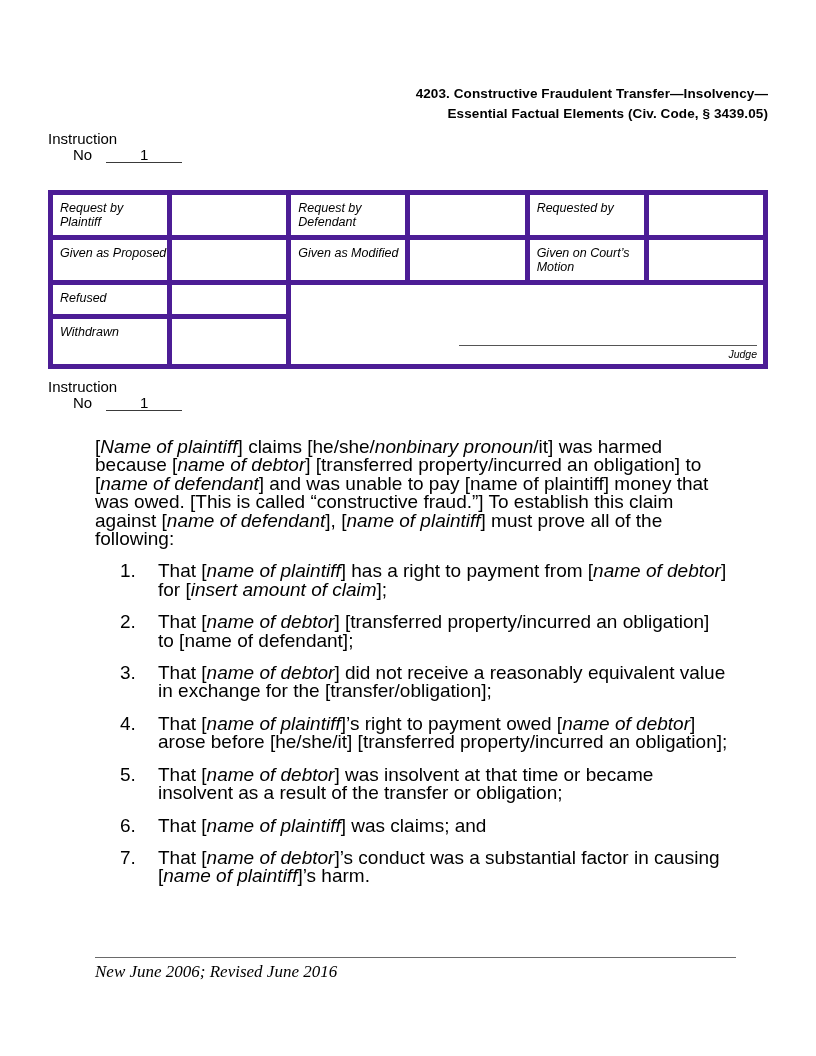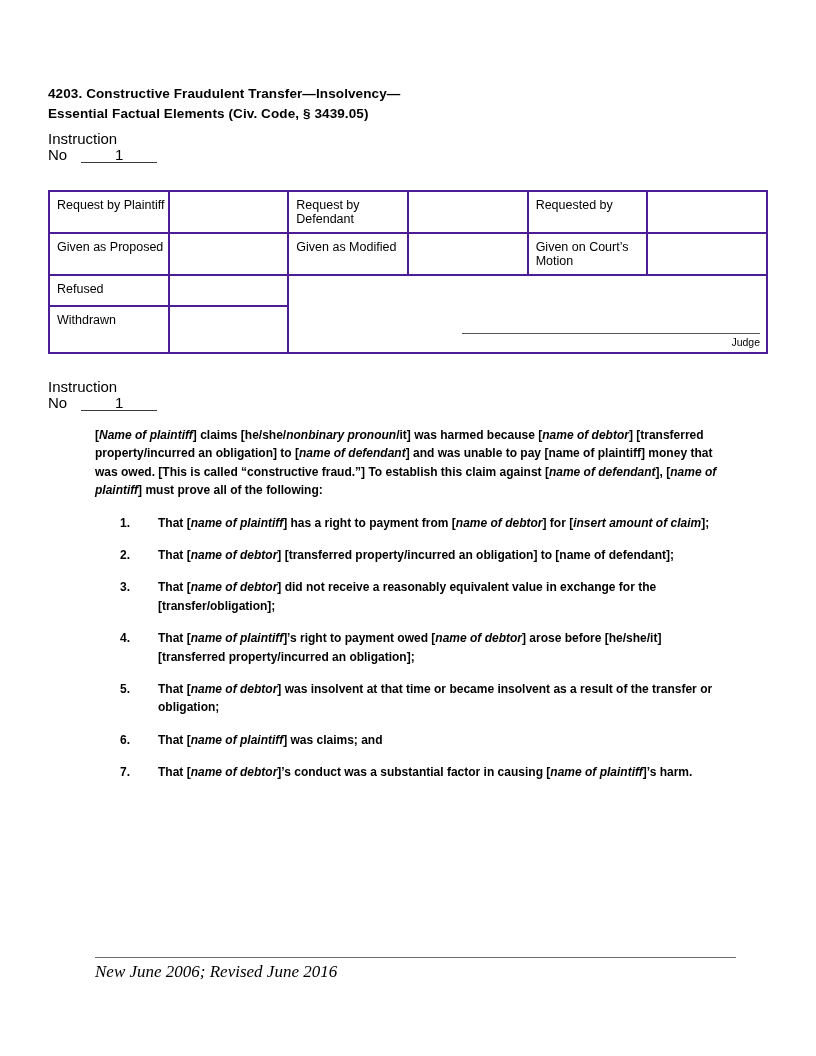--- a/index.html
+++ b/index.html
@@ -20,42 +20,42 @@
     position: absolute;
     inset: 0;
   }
 
   
   .doc-title {
     position: absolute;
     left: 48px;
     top: 84px;
     width: 720px;
-    text-align: left;
+    text-align: right;
     font-size: 13.5px;
     font-weight: bold;
     line-height: 20px;
     letter-spacing: 0.1px;
   }
   .doc-title .line2 { display: block; }
 
   
   .instr-block {
     position: absolute;
     left: 48px;
     font-size: 15px;
     line-height: 16px;
     white-space: nowrap;
   }
   .instr-block .lbl { display: block; }
   .instr-row {
     display: block;
     white-space: nowrap;
   }
-  .instr-row .no-word { display: inline-block; }
+  .instr-row .no-word { display: inline-block; margin-left: 25px; }
   .instr-fill {
     display: inline-block;
     width: 76px;
     margin-left: 14px;
     border-bottom: 1.3px solid #3a3a3a;
     text-align: center;
     vertical-align: baseline;
     line-height: 15px;
   }
   #instr-1 { top: 131px; }
@@ -65,24 +65,25 @@
   .req-table {
     position: absolute;
     left: 48px;
     top: 190px;
     width: 720px;
     border-collapse: collapse;
     table-layout: fixed;
     font-size: 12.5px;
   }
   .req-table td {
-    border: 2px solid #4c1d95;
+    border: 5px solid #4c1d95;
     padding: 6px 0 6px 7px;
     vertical-align: top;
     height: 17px;
+    font-style: italic;
   }
   .req-table td.cb {
     padding: 0;
   }
   .req-table tr.tall td {
     height: 33px;
   }
   .sig-cell {
     position: relative;
     padding: 9px !important;
@@ -101,24 +102,24 @@
   }
   .sig-label {
     font-size: 10.5px;
     line-height: 12px;
   }
 
   
   .body-area {
     position: absolute;
     left: 95px;
-    top: 426px;
+    top: 438px;
     width: 635px;
-    font-size: 12px;
-    font-weight: bold;
+    font-size: 19px;
+    font-weight: normal;
     line-height: 18.4px;
   }
   .para {
     margin: 0 0 14px 0;
   }
   em { font-style: italic; }
 
   ol.elements {
     list-style: none;
     margin: 0 0 16px 0;

